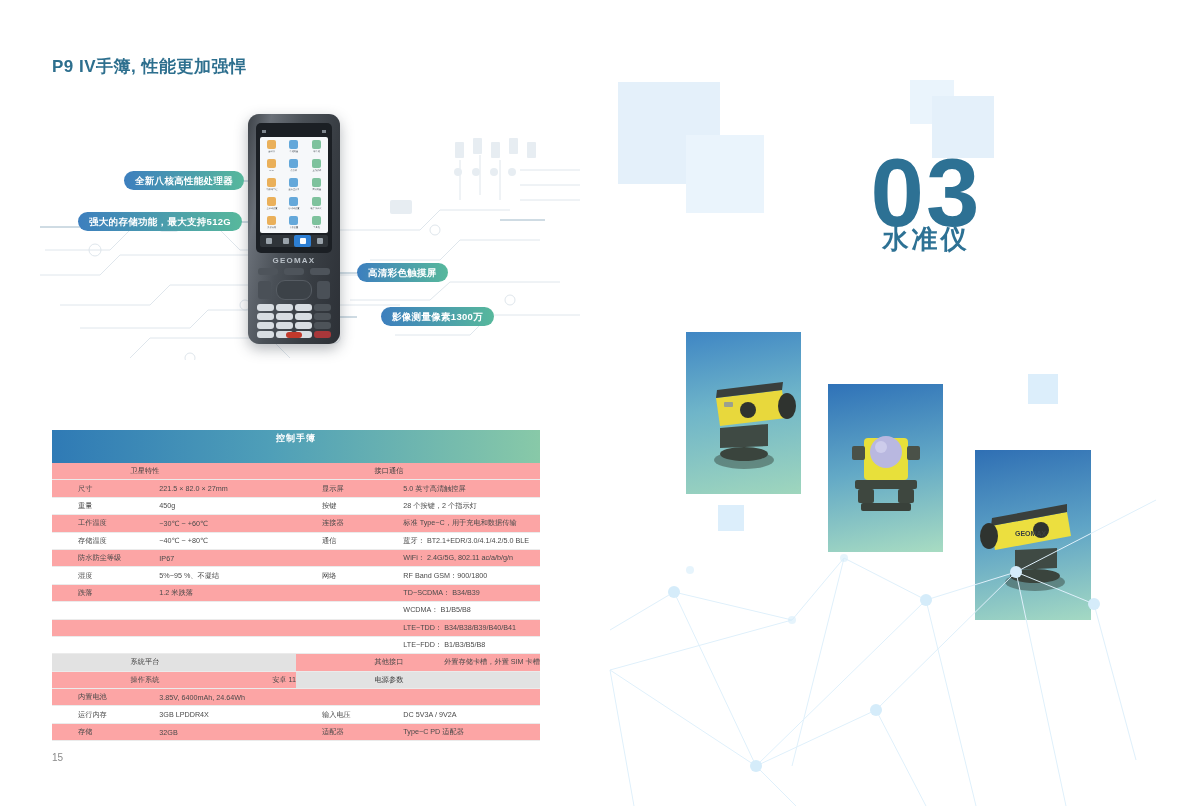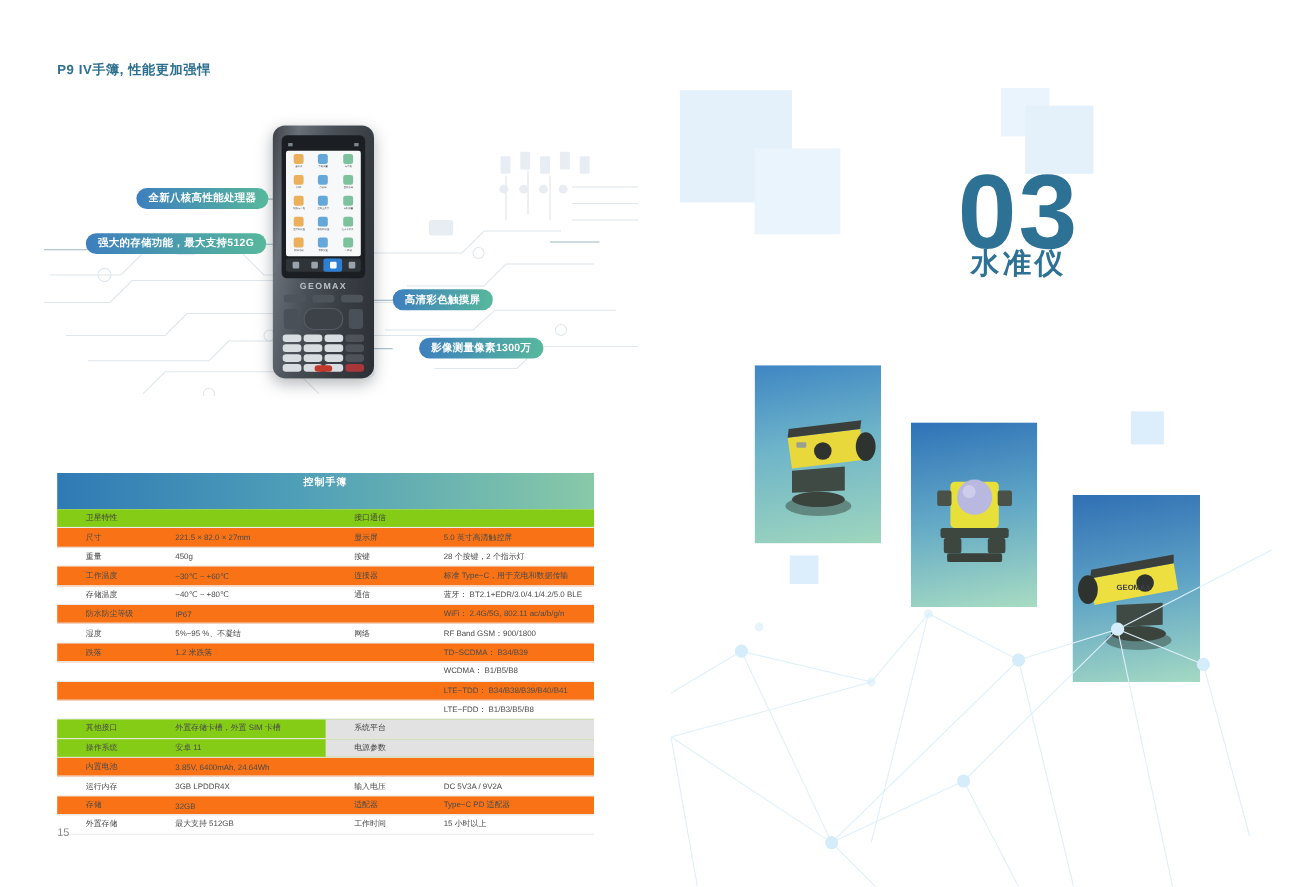--- a/index.html
+++ b/index.html
@@ -8,21 +8,21 @@
     font-family: "Liberation Sans", "DejaVu Sans", sans-serif;
     background: #ffffff; overflow: hidden;
   }
   #page { position: relative; width: 1191px; height: 806px; background: #fff; }
 
   
   #left-page { position: absolute; left: 0; top: 0; width: 596px; height: 806px; background: #fff; }
 
   #page-title {
     position: absolute; left: 52px; top: 55px;
-    font-size: 12px; font-weight: bold; color: #2d6f8e;
+    font-size: 17px; font-weight: bold; color: #2d6f8e;
     letter-spacing: .5px; white-space: nowrap;
   }
 
   
   #circuit-bg { position: absolute; left: 40px; top: 100px; width: 545px; height: 260px; overflow: hidden; }
 
   
   #device-figure { position: absolute; left: 248px; top: 114px; width: 92px; height: 230px; }
   .dev-body {
     position: absolute; left: 0; top: 0; width: 92px; height: 230px;
@@ -83,23 +83,23 @@
   #spec-table { position: absolute; left: 52px; top: 430px; width: 488px; font-size: 7.2px; color: #4a4a4a; }
   #spec-head {
     height: 33px; line-height: 17px; text-align: center; color: #fff;
     font-size: 9px; font-weight: bold; letter-spacing: 1px;
     background: linear-gradient(90deg,#2f7ab5 0%,#4f9fb8 45%,#88c9a8 100%);
   }
   .trow { display: flex; height: 17.4px; border-bottom: 1px solid #ebebeb; }
   .thalf { width: 50%; display: flex; align-items: center; }
   .thalf .k { width: 44%; padding-left: 26px; }
   .thalf .v { width: 56%; }
-  .trow.section { background: #84cc16; }
+  .trow.section { background: #fca5a5; text-align: right; }
   .trow.section .thalf.sec .k { font-weight: normal; color: #3f3f3f; }
-  .trow.alt { background: #f97316; }
+  .trow.alt { background: #fca5a5; }
   .cell-shade { background: #e2e2e2; }
 
   
   #right-page { position: absolute; left: 596px; top: 0; width: 595px; height: 806px; background: #fff; }
   .deco { position: absolute; background: #e4f0fa; }
   #sec-number {
     position: absolute; left: 240px; top: 105px; width: 180px; text-align: center;
     font-size: 96px; font-weight: bold; color: #2d7194; letter-spacing: 2px; line-height: 1; margin-top: 40px;
   }
   #sec-title {
@@ -404,28 +404,28 @@
             <div class="thalf">
               <div class="k"></div>
               <div class="v"></div>
             </div>
             <div class="thalf">
               <div class="k"></div>
               <div class="v">LTE−FDD： B1/B3/B5/B8</div>
             </div>
           </div>
           <div class="trow section">
+            <div class="thalf sec cell-shade">
+              <div class="k">系统平台</div>
+              <div class="v"></div>
+            </div>
             <div class="thalf">
               <div class="k">其他接口</div>
               <div class="v">外置存储卡槽，外置 SIM 卡槽</div>
             </div>
-            <div class="thalf sec cell-shade">
-              <div class="k">系统平台</div>
-              <div class="v"></div>
-            </div>
           </div>
           <div class="trow section">
             <div class="thalf">
               <div class="k">操作系统</div>
               <div class="v">安卓 11</div>
             </div>
             <div class="thalf sec cell-shade">
               <div class="k">电源参数</div>
               <div class="v"></div>
             </div>
@@ -447,30 +447,20 @@
             </div>
           </div>
           <div class="trow alt">
             <div class="thalf">
               <div class="k">存储</div>
               <div class="v">32GB</div>
             </div>
             <div class="thalf">
               <div class="k">适配器</div>
               <div class="v">Type−C PD 适配器</div>
-            </div>
-          </div>
-          <div class="trow">
-            <div class="thalf">
-              <div class="k">外置存储</div>
-              <div class="v">最大支持 512GB</div>
-            </div>
-            <div class="thalf">
-              <div class="k">工作时间</div>
-              <div class="v">15 小时以上</div>
             </div>
           </div>
         </div>
     </div>
 
     <div id="page-num-left">15</div>
   </div>
 
   <div id="right-page">
 

